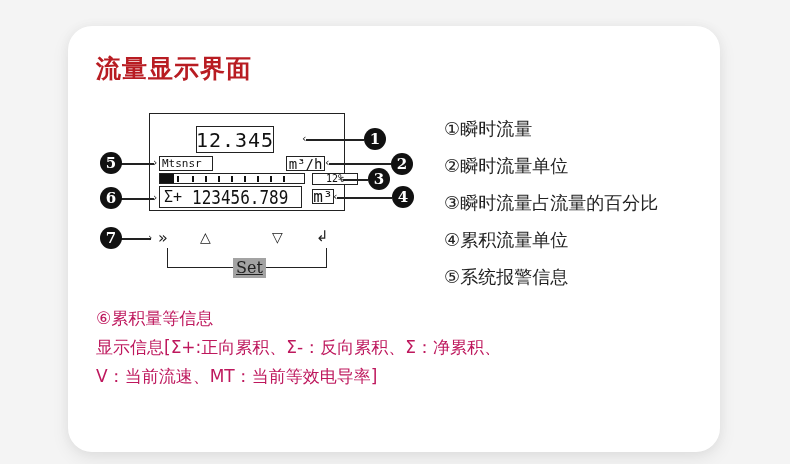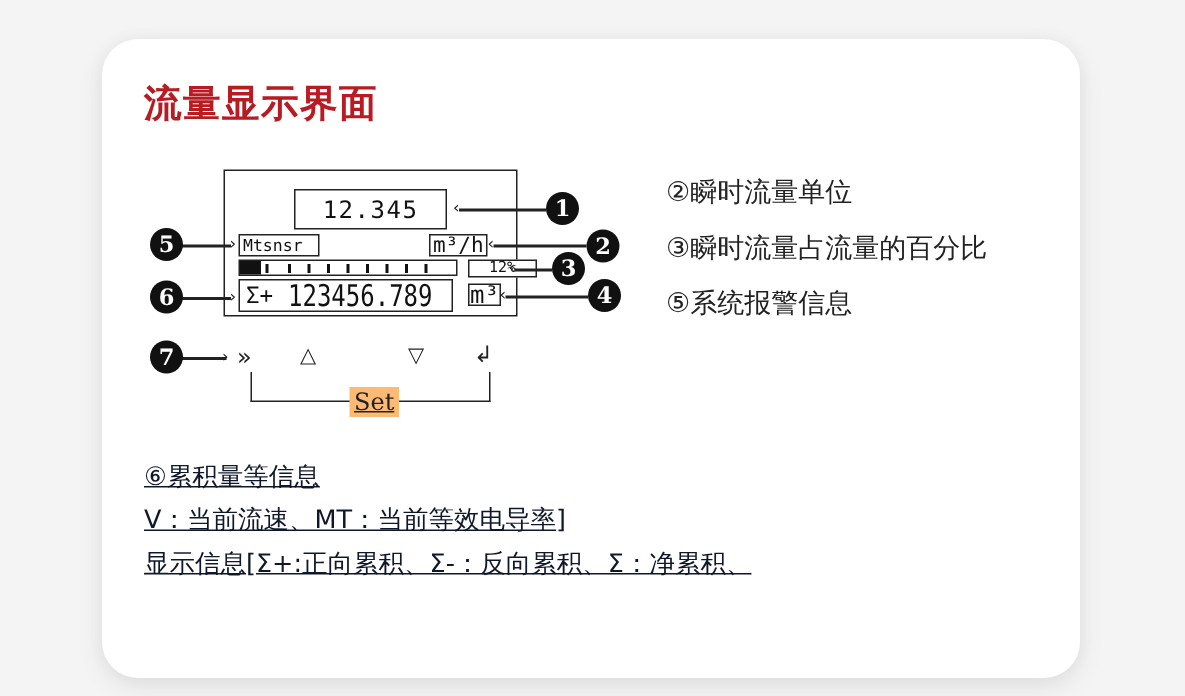--- a/index.html
+++ b/index.html
@@ -18,21 +18,21 @@
   }
   .lcd {
     position:absolute; left:149px; top:113px; width:196px; height:98px;
     border:1.5px solid #222; box-sizing:border-box;
   }
   .box {
     position:absolute; border:1.5px solid #222; box-sizing:border-box;
     font-family:"DejaVu Sans Mono", monospace; color:#111; line-height:1;
     display:flex; align-items:center; justify-content:center; background:#fff;
   }
-  .flow { left:196px; top:126px; width:102px; height:27px; font-size:16px; letter-spacing:1px; }
+  .flow { left:196px; top:126px; width:78px; height:27px; font-size:20px; letter-spacing:1px; }
   .alarm { left:159px; top:156px; width:54px; height:15px; font-size:11px; justify-content:flex-start; padding-left:2px; }
   .unit1 { left:286px; top:156px; width:39px; height:15px; font-size:14px; }
   .bar { left:159px; top:173px; width:146px; height:11px; justify-content:flex-start; }
   .bar .fill { position:absolute; left:0; top:0; width:14px; height:100%; background:#111; }
   .bar .tick { position:absolute; top:2px; width:1.5px; height:6px; background:#111; }
   .pct { left:312px; top:173px; width:46px; height:12px; font-size:10px; }
   .total { left:159px; top:186px; width:143px; height:22px; font-size:17px; justify-content:flex-start; padding-left:4px; }
   .total .sig { margin-right:10px; font-size:15px; }
   .total .num { transform:scaleX(0.8); transform-origin:left center; letter-spacing:0px; font-size:20px; }
   .unit2 { left:312px; top:189px; width:22px; height:15px; font-size:16px; }
@@ -42,26 +42,26 @@
     display:flex; align-items:center; justify-content:center; line-height:1;
   }
   .line { position:absolute; height:1.5px; background:#222; }
   .arrowhead { position:absolute; font-family:"DejaVu Sans", sans-serif; font-size:11px; line-height:1; color:#222; }
   .keys span { position:absolute; font-size:14px; line-height:1; color:#222; }
   .set-frame {
     position:absolute; left:167px; top:248px; width:160px; height:20px;
     border-left:1.5px solid #222; border-right:1.5px solid #222; border-bottom:1.5px solid #222; box-sizing:border-box;
   }
   .set-label {
-    position:absolute; left:233px; top:258px; background:#fdba74; padding:0 3px;
+    position:absolute; left:233px; top:258px; background:#a3a3a3; padding:0 3px;
     font-family:"DejaVu Serif", serif; font-size:16px; line-height:20px; color:#222;text-decoration:underline;
   }
   .legend { position:absolute; left:444px; top:110px; font-size:18px; line-height:37px; color:#222; }
   .legend div { white-space:nowrap; }
-  .notes { position:absolute; left:96px; top:304px; font-size:17px; line-height:29px; color:#0f172a;text-decoration:underline; }
+  .notes { position:absolute; left:96px; top:304px; font-size:17px; line-height:29px; color:#be185d; }
   .notes div { white-space:nowrap; }
 </style>
 </head>
 <body>
 
 <div class="card"></div>
 
 <div class="title">流量显示界面</div>
 
 <div class="lcd"></div>
@@ -114,22 +114,24 @@
 <div class="keys">
   <span style="left:158px;top:230px;font-size:16px">»</span>
   <span style="left:200px;top:230px">△</span>
   <span style="left:272px;top:230px">▽</span>
   <span style="left:316px;top:229px;font-size:15px">↲</span>
 </div>
 <div class="set-frame"></div>
 <div class="set-label">Set</div>
 
 <div class="legend">
+  <div>①瞬时流量</div>
   <div>②瞬时流量单位</div>
   <div>③瞬时流量占流量的百分比</div>
+  <div>④累积流量单位</div>
   <div>⑤系统报警信息</div>
 </div>
 
 <div class="notes">
   <div>⑥累积量等信息</div>
+  <div>显示信息[Σ+:正向累积、Σ-：反向累积、Σ：净累积、</div>
   <div>V：当前流速、MT：当前等效电导率]</div>
-  <div>显示信息[Σ+:正向累积、Σ-：反向累积、Σ：净累积、</div>
 </div>
 
 </body></html>

